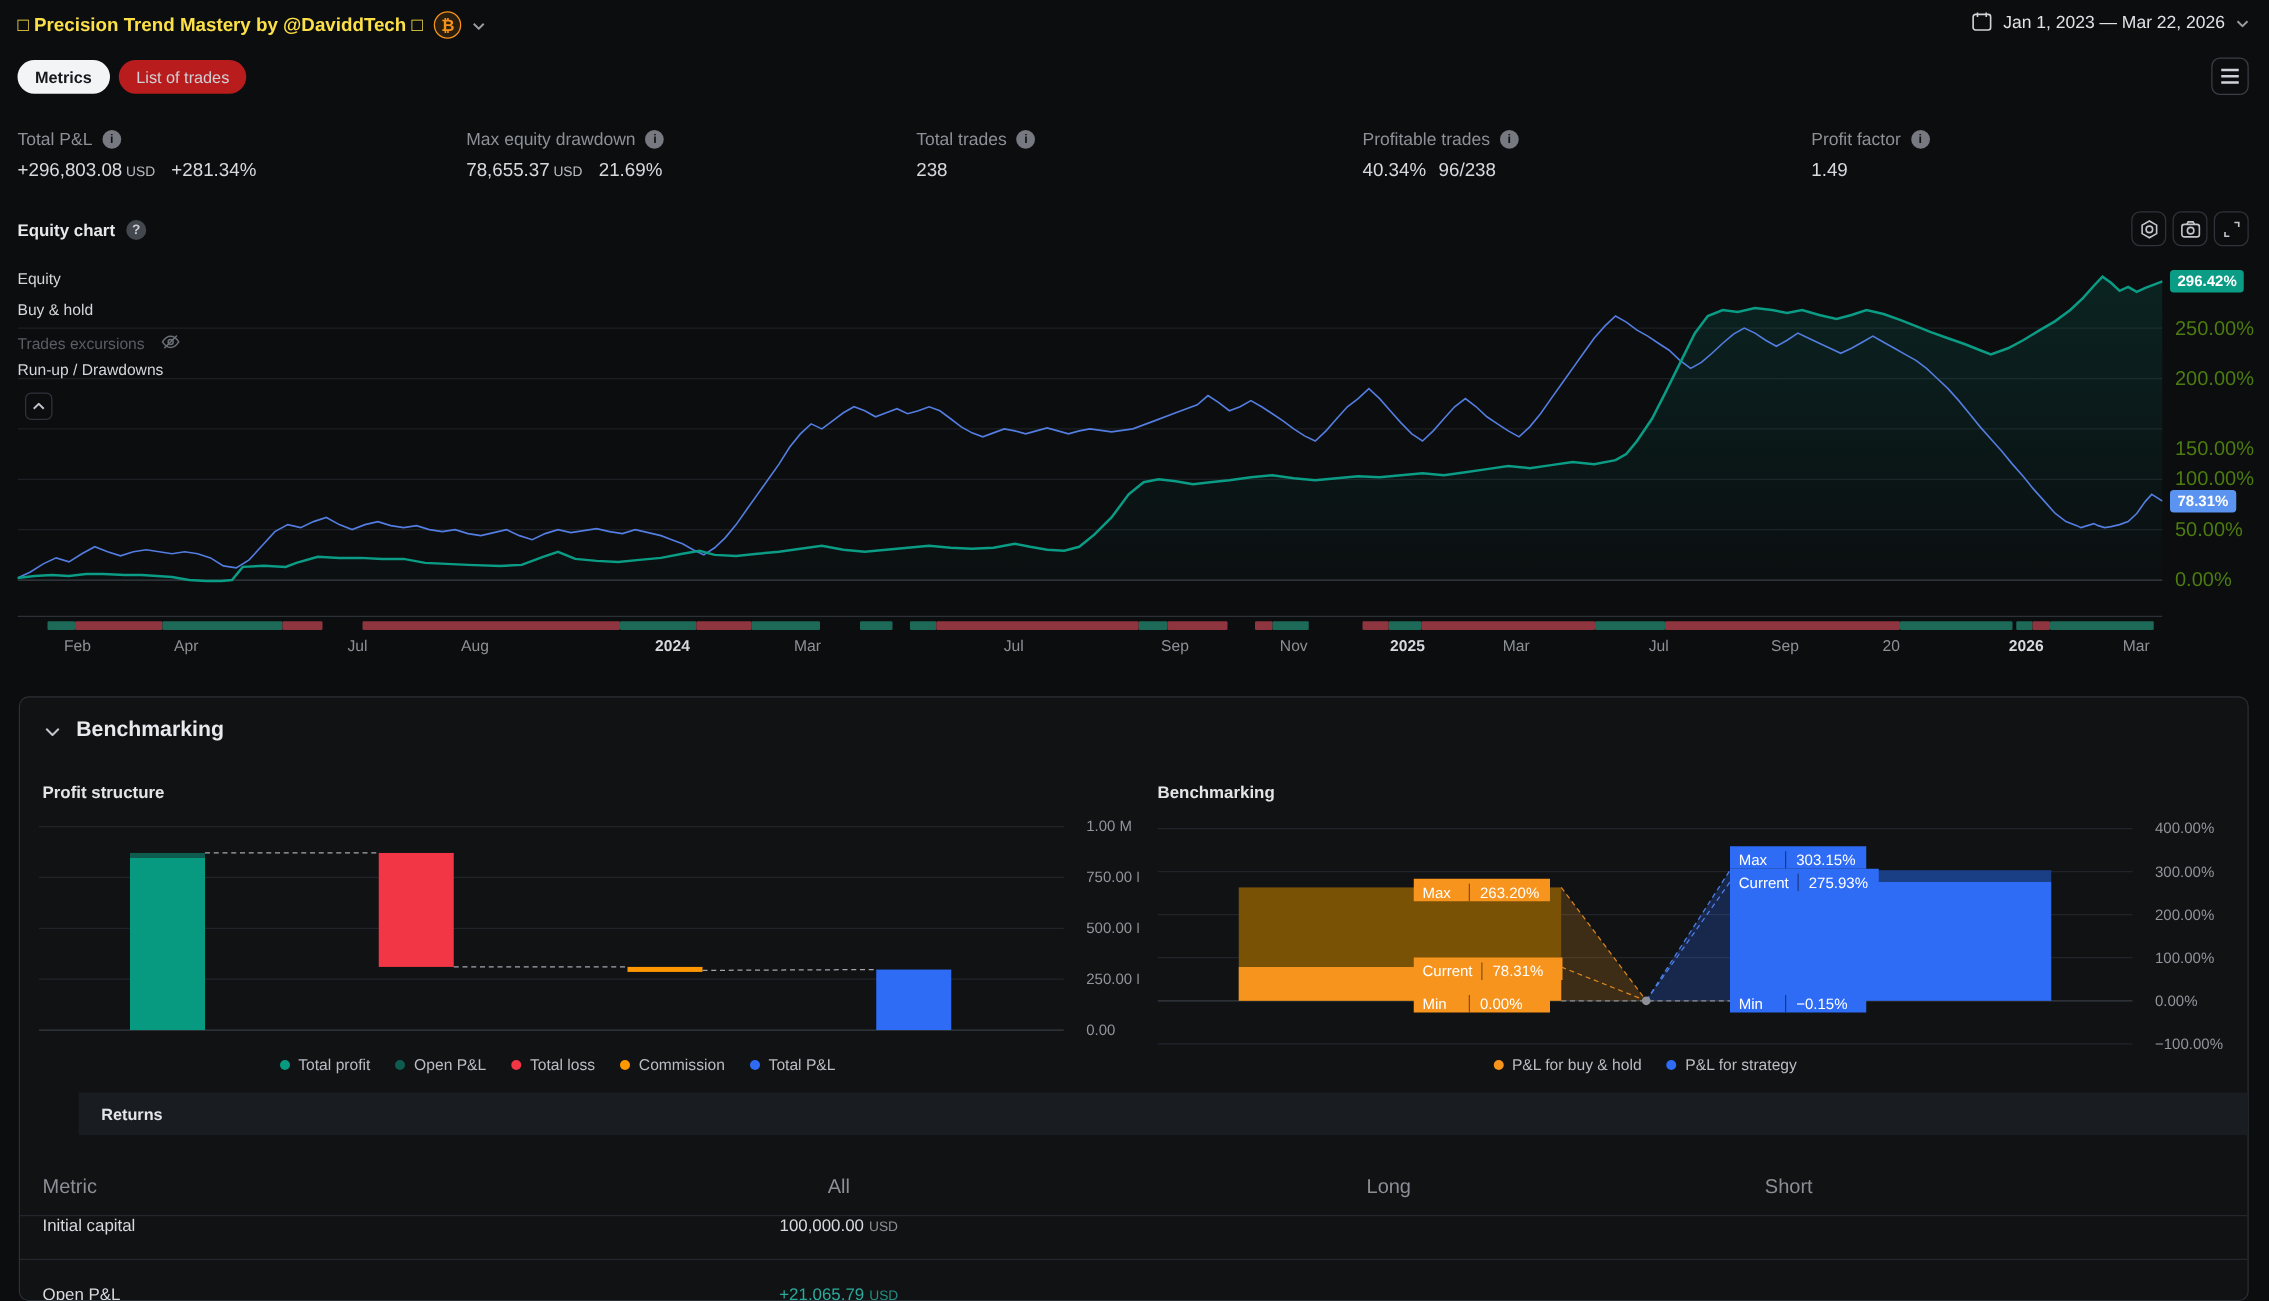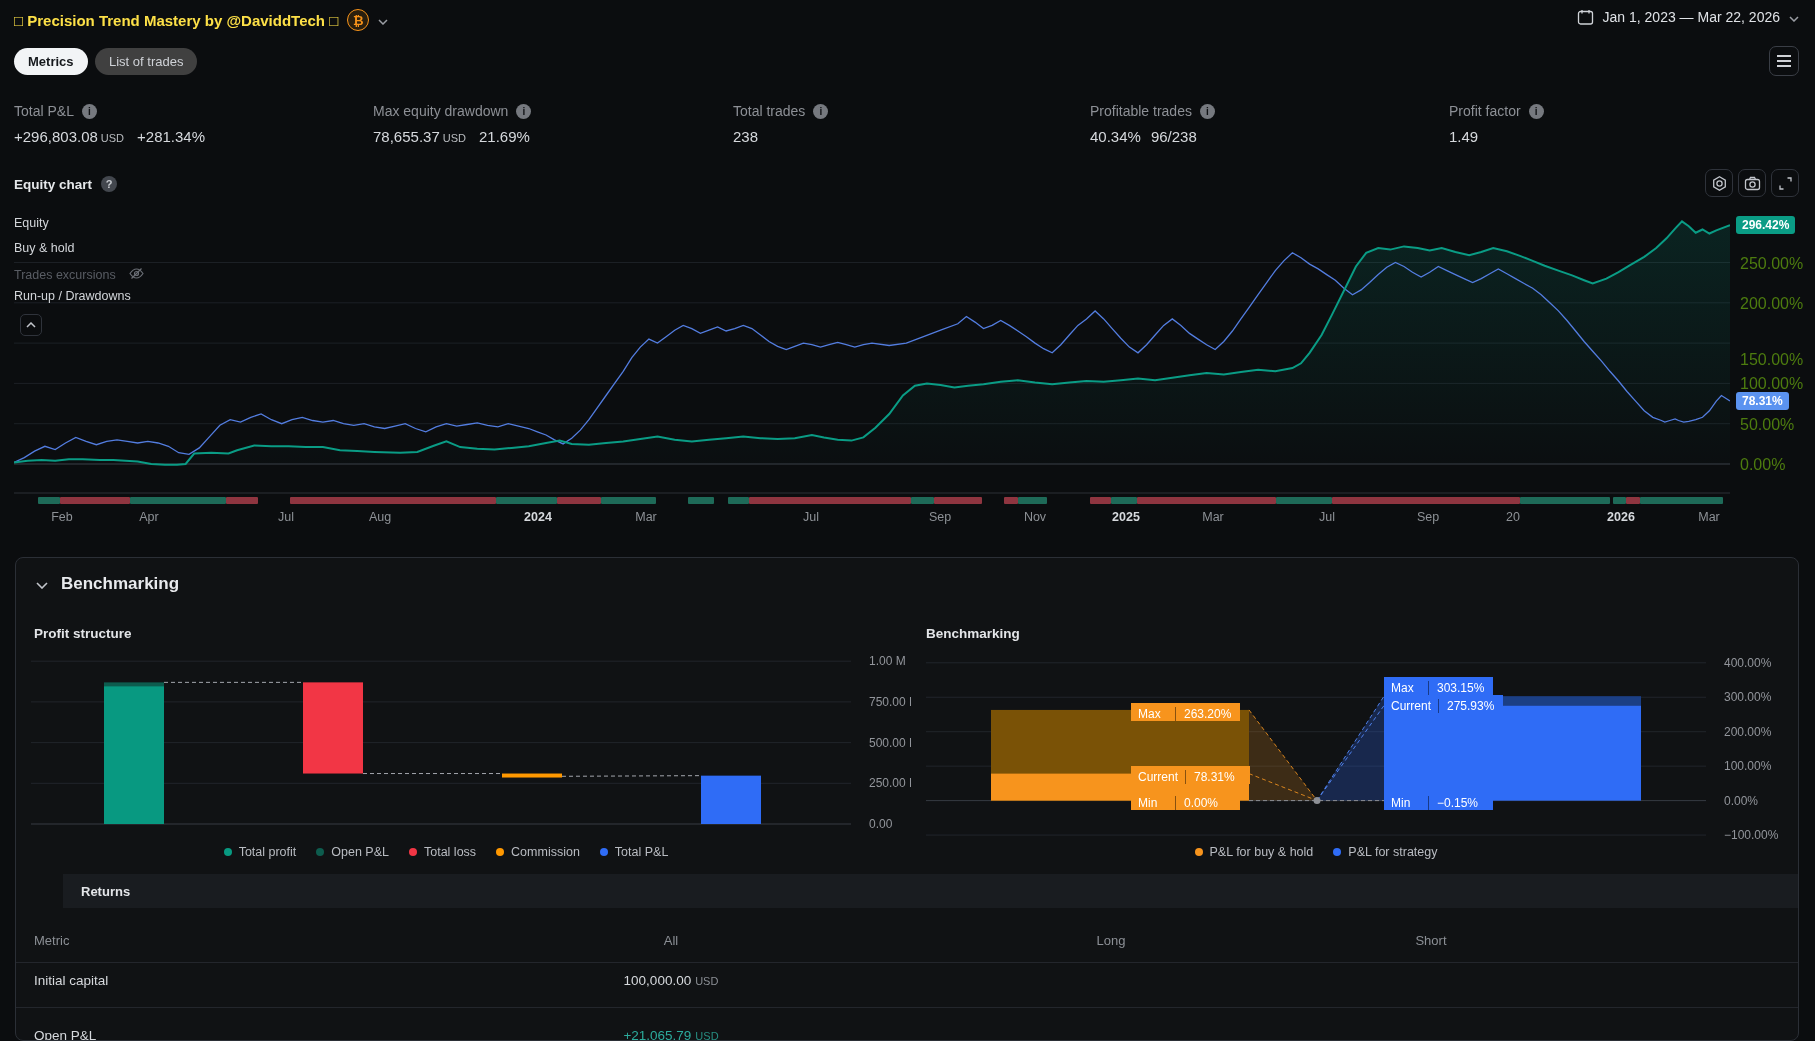--- a/index.html
+++ b/index.html
@@ -10,21 +10,21 @@
   
   .title-row{position:absolute;left:14px;top:9px;display:flex;align-items:center;gap:9px;}
   .title{font-size:15px;font-weight:bold;color:#fde047;}
   .btc{width:22px;height:22px;border-radius:50%;background:#2a1f0e;border:1.5px solid #f7931a;color:#f7931a;
        font-size:13px;font-weight:bold;display:flex;align-items:center;justify-content:center;box-sizing:border-box;}
   .date-row{position:absolute;right:16px;top:9px;display:flex;gap:9px;font-size:14px;color:#dfe2e6;}
 
   
   .tab{position:absolute;top:48px;height:27px;border-radius:14px;font-size:13px;display:flex;align-items:center;padding:0 14px;cursor:pointer;}
   #tab-metrics{left:14px;background:#f2f4f6;color:#15181c;font-weight:bold;}
-  #tab-trades{left:95px;background:#404040;color:#cfd2d7;}
+  #tab-trades{left:95px;background:#b91c1c;color:#cfd2d7;}
   .list-btn{position:absolute;right:16px;top:46px;width:30px;height:30px;border:1px solid #3a3e46;border-radius:7px;
             display:flex;flex-direction:column;align-items:center;justify-content:center;gap:3px;box-sizing:border-box;}
   .list-btn i{display:block;width:14px;height:2px;background:#cfd2d7;}
 
   
   .metric{position:absolute;top:103px;}
   #m1{left:14px}#m2{left:373px}#m3{left:733px}#m4{left:1090px}#m5{left:1449px}
   .metric .lab{font-size:14px;color:#8d9096;display:flex;gap:8px;align-items:center;}
   .metric .val{margin-top:9px;font-size:15px;color:#d6d9dd;}
   .m-pos{color:#2cab9c;}
@@ -80,21 +80,21 @@
   .bm-badge .v{padding:0 8px;display:flex;align-items:center;border-left:1px solid rgba(0,0,0,.45);min-width:48px;}
   .badge-o{background:#f7941d}.badge-b{background:#2f6cf6}
   #bmo-max{left:1115px;top:145px}#bmo-cur{left:1115px;top:208px}#bmo-min{left:1115px;top:234px}
   #bms-max{left:1368px;top:119px}#bms-cur{left:1368px;top:137px}#bms-min{left:1368px;top:234px}
 
   
   .returns-bar{position:absolute;left:0;top:316px;width:100%;height:34px;background:#191c20;display:flex;align-items:center;
                padding-left:18px;font-size:13px;font-weight:bold;color:#e3e5e8;box-sizing:border-box;margin-left:47px;}
   .t-row{position:absolute;left:0;width:100%;display:grid;grid-template-columns:380px 550px 330px 310px 1fr;
          align-items:center;box-sizing:border-box;font-size:13.5px;color:#d6d9dd;}
-  .t-head{top:360px;height:45px;color:#8b8f95;font-size:13px;border-bottom:1px solid #23262c;}
+  .t-head{top:370px;height:45px;color:#8b8f95;font-size:16px;border-bottom:1px solid #23262c;}
   .t-r1{top:395px;height:55px;border-bottom:1px solid #23262c;}
   .t-r2{top:450px;height:55px;}
   .t-row .c0{padding-left:18px;text-align:left;}
   .t-row .cc{text-align:center;}
   .pos{color:#2cab9c;}
   .usd-s{font-size:11px;color:#8b8f95;margin-left:4px;}
   .pos .usd-s{color:#2cab9c;opacity:.8;}
 </style>
 </head>
 <body>

